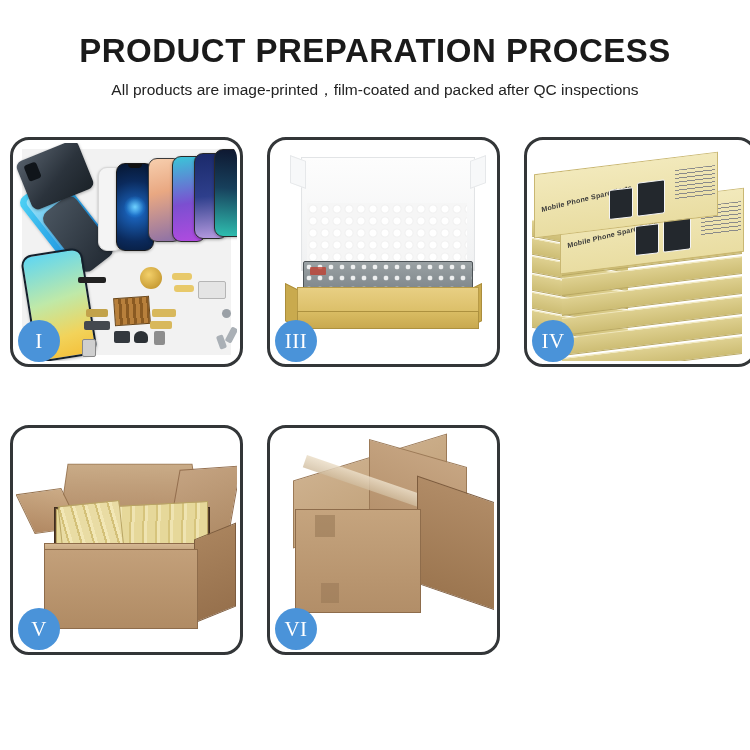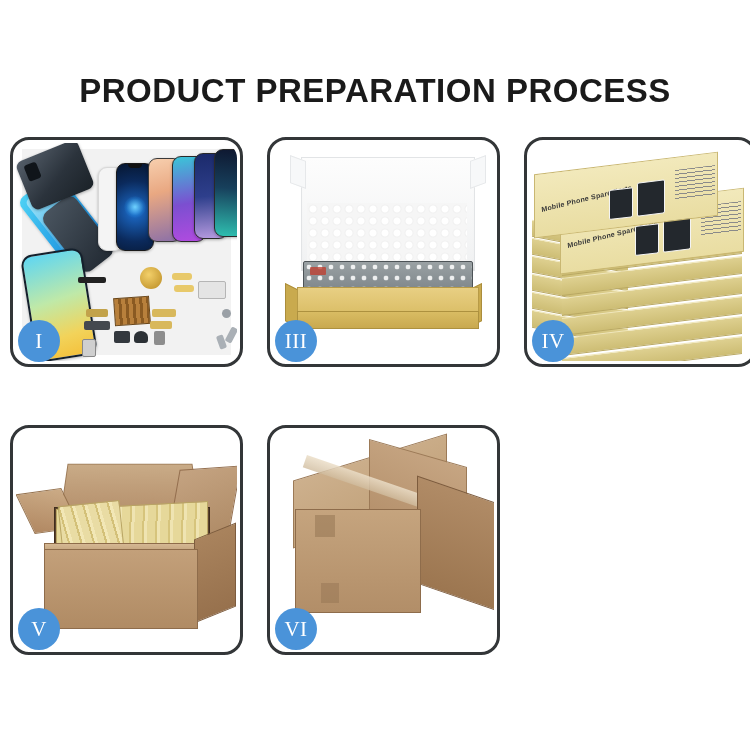--- a/index.html
+++ b/index.html
@@ -12,21 +12,20 @@
     height: 750px;
     font-family: "Liberation Sans", sans-serif;
     overflow: hidden;
     position: relative;
   }
 
   
   .header {
     text-align: center;
     padding-top: 34px;
-    margin-top: 40px;
   }
   .title {
     font-family: "Liberation Sans", sans-serif;
     font-size: 33px;
     font-weight: 700;
     letter-spacing: 0.5px;
     color: #1a1a1a;
     line-height: 1.05;
     white-space: nowrap;
   }
@@ -406,20 +405,21 @@
   .c6-tab2{
     position:absolute; left:48px; top:152px; width:18px; height:20px;
     background:rgba(140,108,76,.38);
   }
 </style>
 </head>
 <body>
 
 <div class="header">
   <div class="title">PRODUCT PREPARATION PROCESS</div>
+  <div class="subtitle">All products are image-printed，film-coated and packed after QC inspections</div>
 </div>
 
 <div class="grid">
 
   <div class="panel">
     <div class="panel-inner">
       <div class="p1-bg">
         <div class="phone ph-blue"></div>
         <div class="phone ph-dark-small"></div>
         <div class="phone ph-white"></div>

